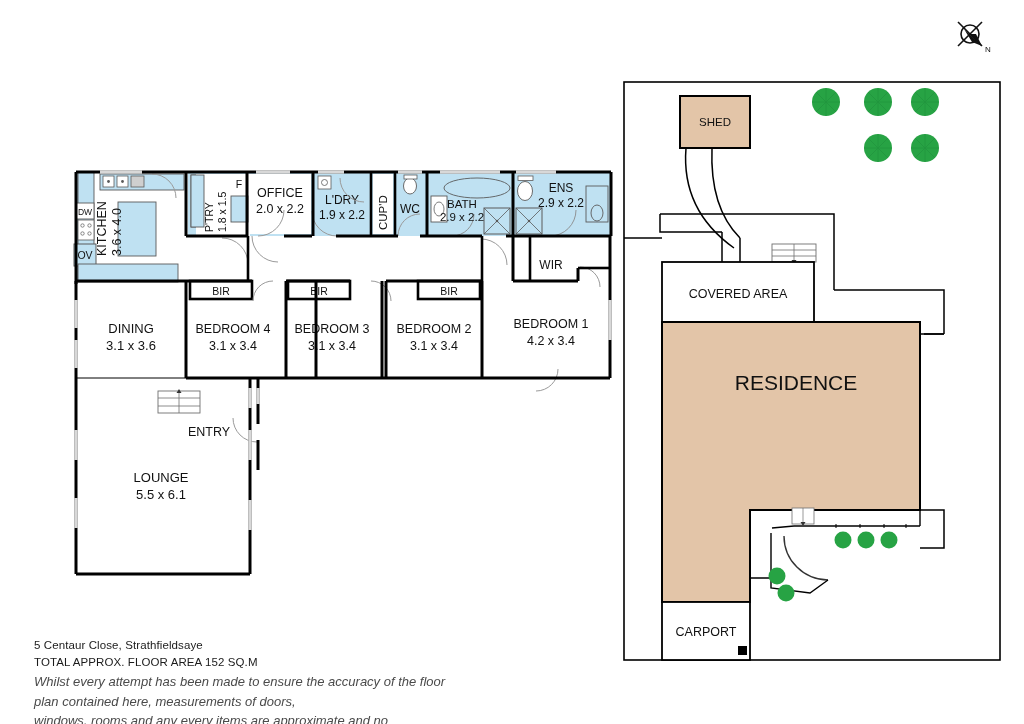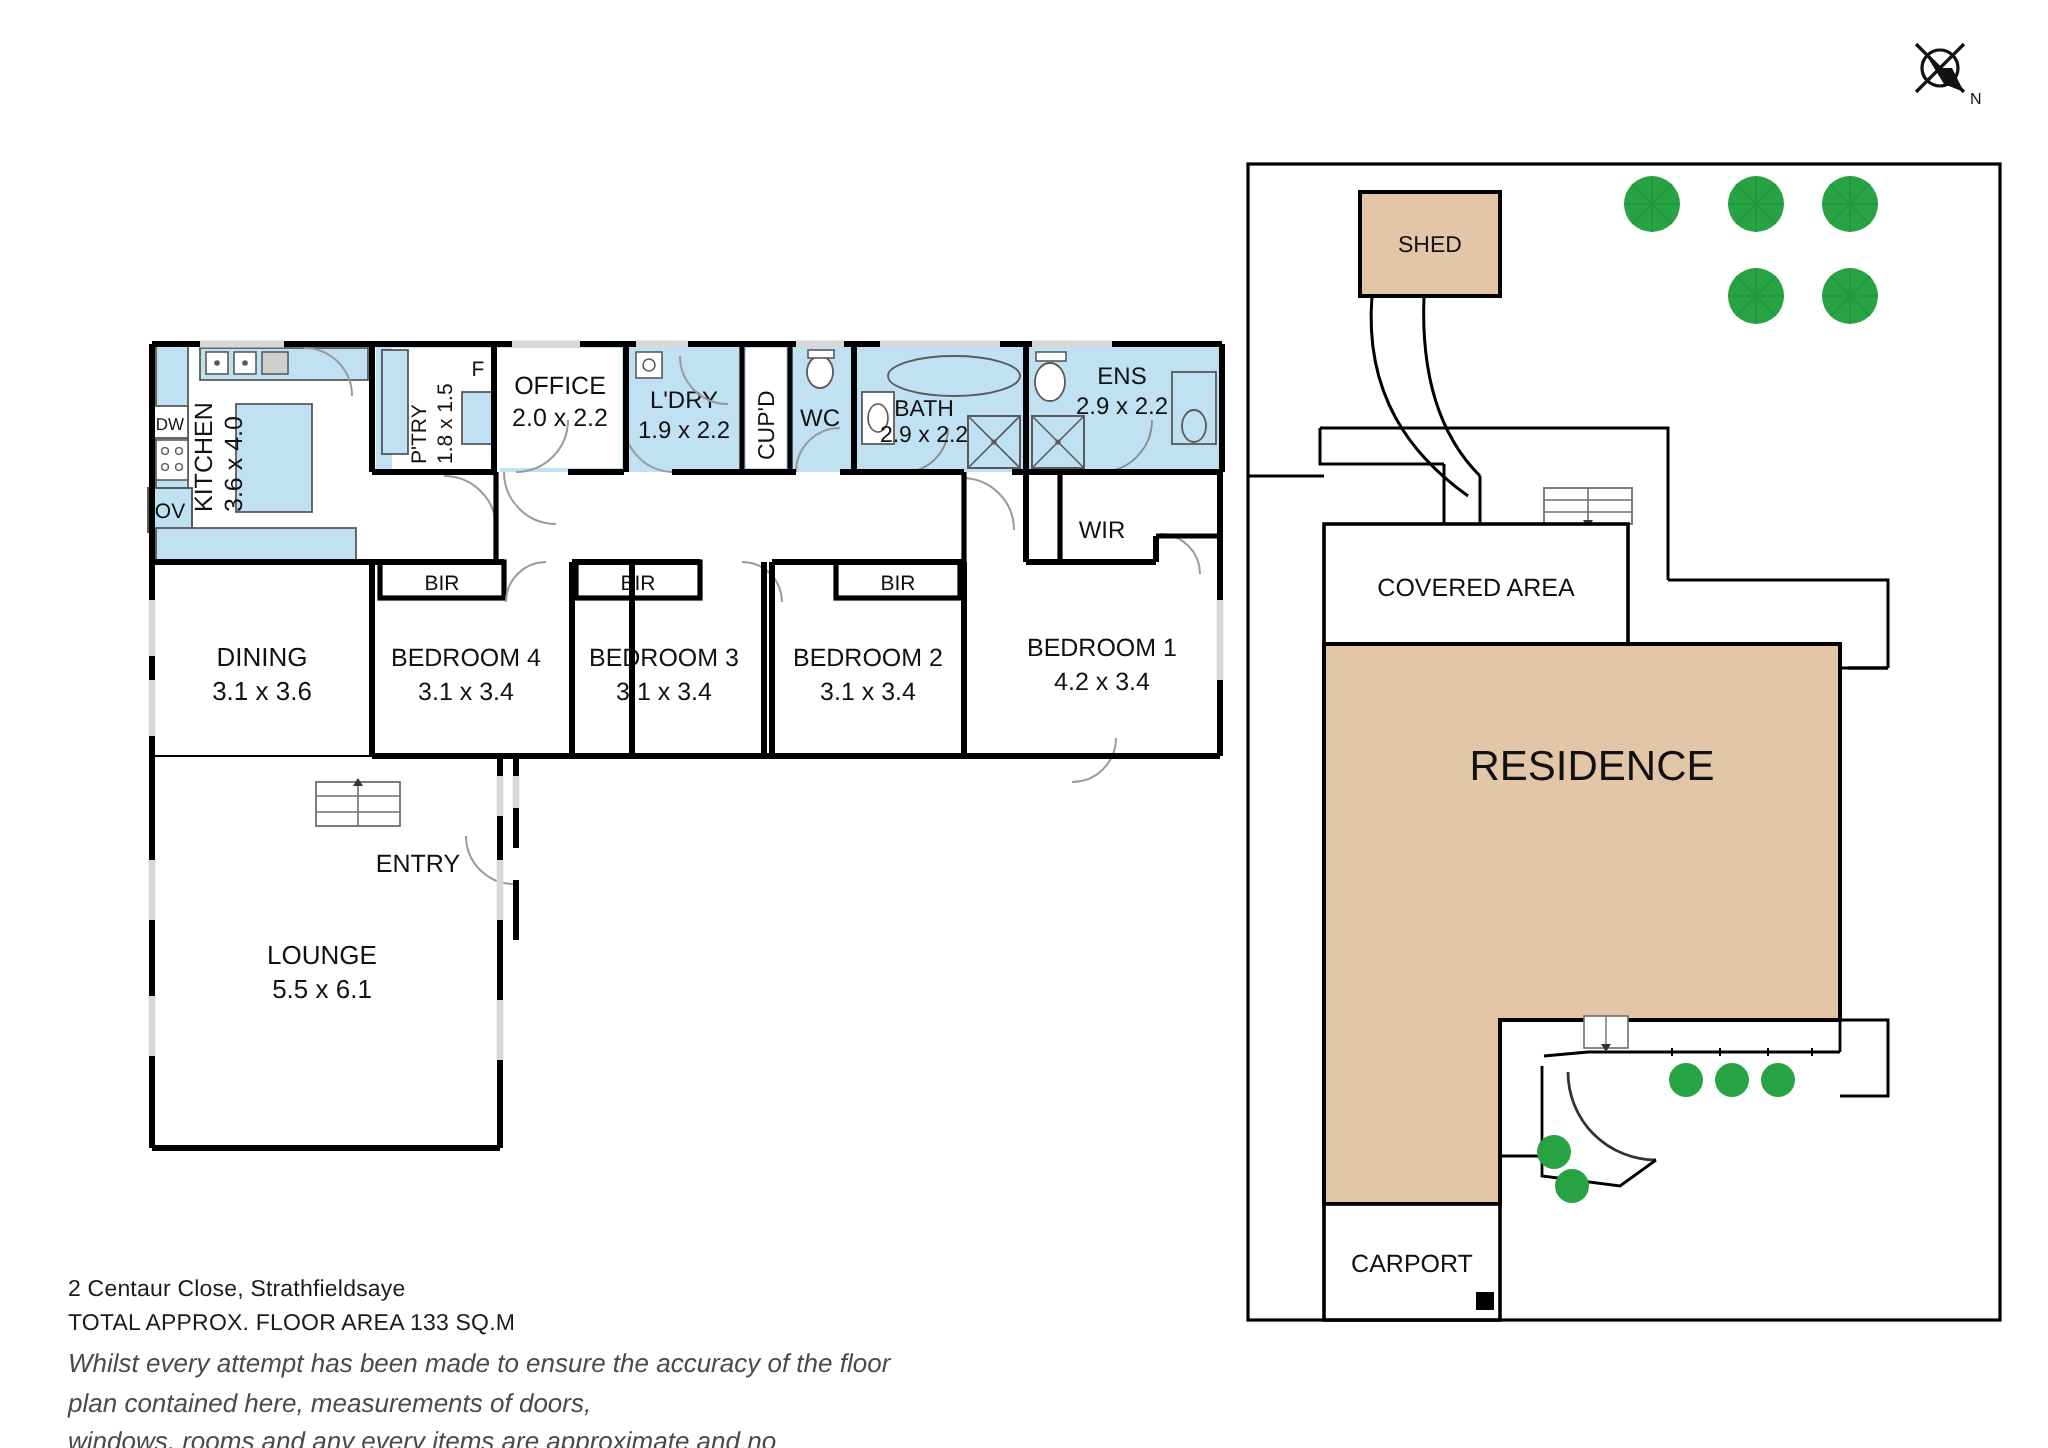--- a/index.html
+++ b/index.html
@@ -413,21 +413,21 @@
       <circle cx="163" cy="498" r="8.5"></circle>
       <circle cx="172" cy="515" r="8.5"></circle>
     </g>
 
     <rect x="48" y="524" width="88" height="58" fill="#ffffff" stroke="#000" stroke-width="1.8"></rect>
     <text class="rm-label" x="92" y="558" font-size="12.5" text-anchor="middle">CARPORT</text>
     <rect x="124" y="568" width="9" height="9" fill="#000"></rect>
   </svg>
 
   <div class="footer">
-    <div class="addr">2 Centaur Close, Strathfieldsaye</div>
-    <div class="area">TOTAL APPROX. FLOOR AREA 133 SQ.M</div>
+    <div class="addr">5 Centaur Close, Strathfieldsaye</div>
+    <div class="area">TOTAL APPROX. FLOOR AREA 152 SQ.M</div>
     <div class="disc">
       <div>Whilst every attempt has been made to ensure the accuracy of the floor plan contained here, measurements of doors,</div>
       <div>windows, rooms and any every items are approximate and no responsibility is taken for any error, omission, or misstatement.</div>
     </div>
   </div>
 
 </div>
 
 </body></html>

